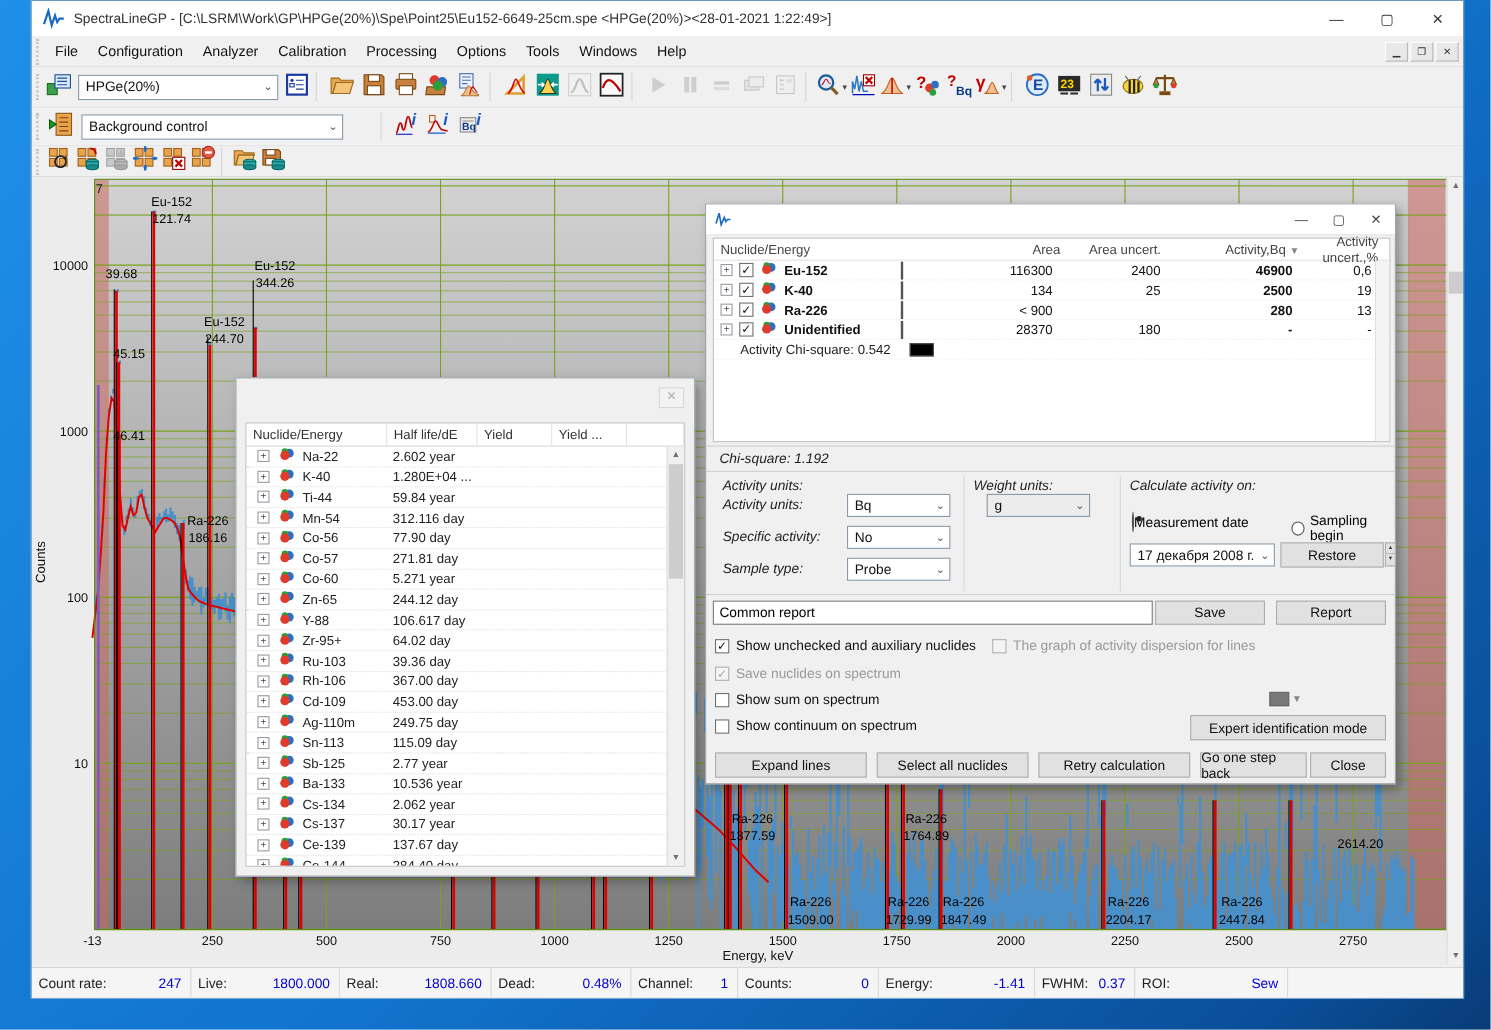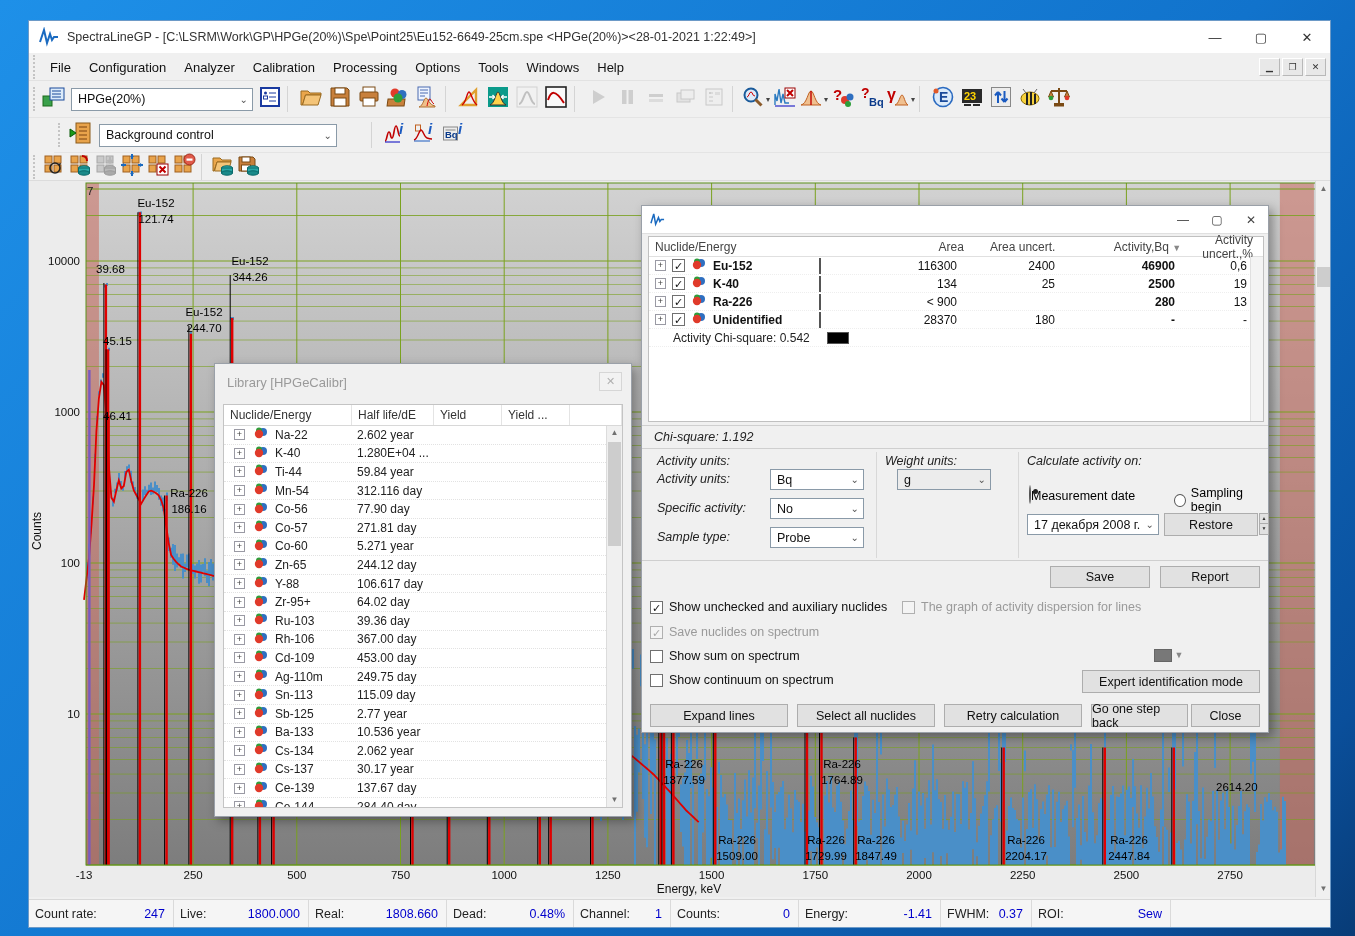--- a/index.html
+++ b/index.html
@@ -1,37 +1,37 @@
 <!DOCTYPE html>
 <html><head>
 <meta charset="utf-8">
 <style>
   * { margin:0; padding:0; box-sizing:border-box; }
   html,body { width:1355px; height:936px; overflow:hidden; font-family:"Liberation Sans",sans-serif; }
   .desktop { position:absolute; inset:0; background:linear-gradient(135deg,#1e90e8 0%,#1173cc 55%,#0a4f9b 90%,#083c77 100%); }
-  .appwin { position:absolute; left:28px; top:20px; width:1303px; height:908px; background:#f0f0f0; border:1px solid #6d9ac7; }
+  .appwin { position:absolute; left:28px; top:0; width:1303px; height:908px; background:#f0f0f0; border:1px solid #6d9ac7; }
   .abs { position:absolute; }
 
   
   .titlebar { position:absolute; left:0; top:0; right:0; height:32px; background:#ffffff; display:flex; align-items:center; }
   .titlebar .logo { margin-left:10px; width:20px; height:20px; }
   .titlebar .title { margin-left:8px; font-size:12.5px; color:#333; white-space:nowrap; }
   .winbtns { position:absolute; right:0; top:0; height:32px; display:flex; }
   .winbtn { width:46px; height:32px; display:flex; align-items:center; justify-content:center; font-size:13px; color:#333; }
 
   
   .menubar { position:absolute; left:0; top:32px; right:0; height:28px; background:#f0f0f0; display:flex; align-items:center; border-bottom:1px solid #e2e2e2; }
   .menuitem { padding:21px 9px; font-size:13px; color:#111; }
   .mdibtns { position:absolute; right:4px; top:37px; display:flex; gap:2px; }
   .mdibtn { width:21px; height:18px; background:#e8e8e8; border:1px solid #b8b8b8; border-top-color:#fff; border-left-color:#fff; font-size:9px; color:#333; display:flex; align-items:center; justify-content:center; }
 
   
   .tbrow { position:absolute; left:0; right:0; background:#f0f0f0; display:flex; align-items:center; }
   .tb1 { top:60px; height:37px; border-bottom:1px solid #e4e4e4; }
-  .tb2 { top:97px; height:35px; border-bottom:1px solid #e4e4e4;margin-left:25px; }
+  .tb2 { top:97px; height:35px; border-bottom:1px solid #e4e4e4; }
   .tb3 { top:132px; height:28px; border-bottom:1px solid #dcdcdc; }
   .tbtn { width:29px; height:29px; display:flex; align-items:center; justify-content:center; position:relative; }
   .tbtn.small { width:26px; height:26px; }
   .tbtn.disabled { opacity:.55; filter:grayscale(1); }
   .tbsep { width:9px; height:26px; border-left:1px solid #d4d4d4; margin-left:4px; }
   .grip { width:5px; height:24px; border-left:2px dotted #c4c4c4; margin:0 3px 0 4px; }
   .combo { height:23px; background:#fff; border:1px solid #8a9aa8; display:flex; align-items:center; font-size:12.5px; color:#111; padding-left:6px; position:relative; }
   .combo .arrow { position:absolute; right:4px; color:#555; font-size:10px; }
   .dd { font-size:8px; color:#444; margin-left:1px; }
 
@@ -634,21 +634,20 @@
           </g>
         </svg>
 
     <div class="vscroll">
       <div class="arr" style="top:0">▲</div>
       <div class="thumb" style="top:86px;height:20px"></div>
       <div class="arr" style="bottom:0">▼</div>
     </div>
 
     <div class="dlg" style="left:185px;top:182px;width:418px;height:454px">
-      <div class="lib-title">Library [HPGeCalibr]</div>
       <div class="lib-close">✕</div>
       <div class="lib-table">
         <div class="lib-head" id="lib-head">
               <div style="width:128px">Nuclide/Energy</div>
               <div style="width:82px">Half life/dE</div>
               <div style="width:68px">Yield</div>
               <div style="width:68px">Yield ...</div>
               <div style="flex:1"></div>
             </div>
         <div id="lib-rows" style="overflow:hidden;position:absolute;top:21px;left:0;right:16px;bottom:0">
@@ -1079,20 +1078,21 @@
             <span>17 декабря 2008 г.</span>
             <span class="arrow">⌄</span>
           </div>
       <div class="btn abs" style="left:522px;top:307px;width:94px;height:23px">Restore</div>
       <div class="abs" style="left:617px;top:307px;width:10px;height:23px">
         <div style="height:11px;background:#e1e1e1;border:1px solid #adadad;font-size:5px;text-align:center;line-height:9px;color:#333">▲</div>
         <div style="height:11px;background:#e1e1e1;border:1px solid #adadad;border-top:none;font-size:5px;text-align:center;line-height:9px;color:#333">▼</div>
       </div>
       <div class="hsep" style="top:354px"></div>
 
+      <input class="abs" style="left: 6px; top: 360px; width: 400px; height: 22px; border: 1px solid rgb(122, 122, 122); font-size: 12.5px; padding-left: 5px; font-family: &quot;Liberation Sans&quot;, sans-serif;" value="Common report">
       <div class="btn abs" style="left:408px;top:360px;width:100px;height:22px">Save</div>
       <div class="btn abs" style="left:518px;top:360px;width:100px;height:22px">Report</div>
 
       <div id="act-checkboxes">
             <div class="abs" style="left:8px;top:394px;display:flex;align-items:center;gap:6px">
       <span class="cb ">✓</span>
       <span style="font-size:12.5px;color:#111">Show unchecked and auxiliary nuclides</span>
             </div>
             <div class="abs" style="left:260px;top:394px;display:flex;align-items:center;gap:6px">
       <span class="cb dis"></span>

